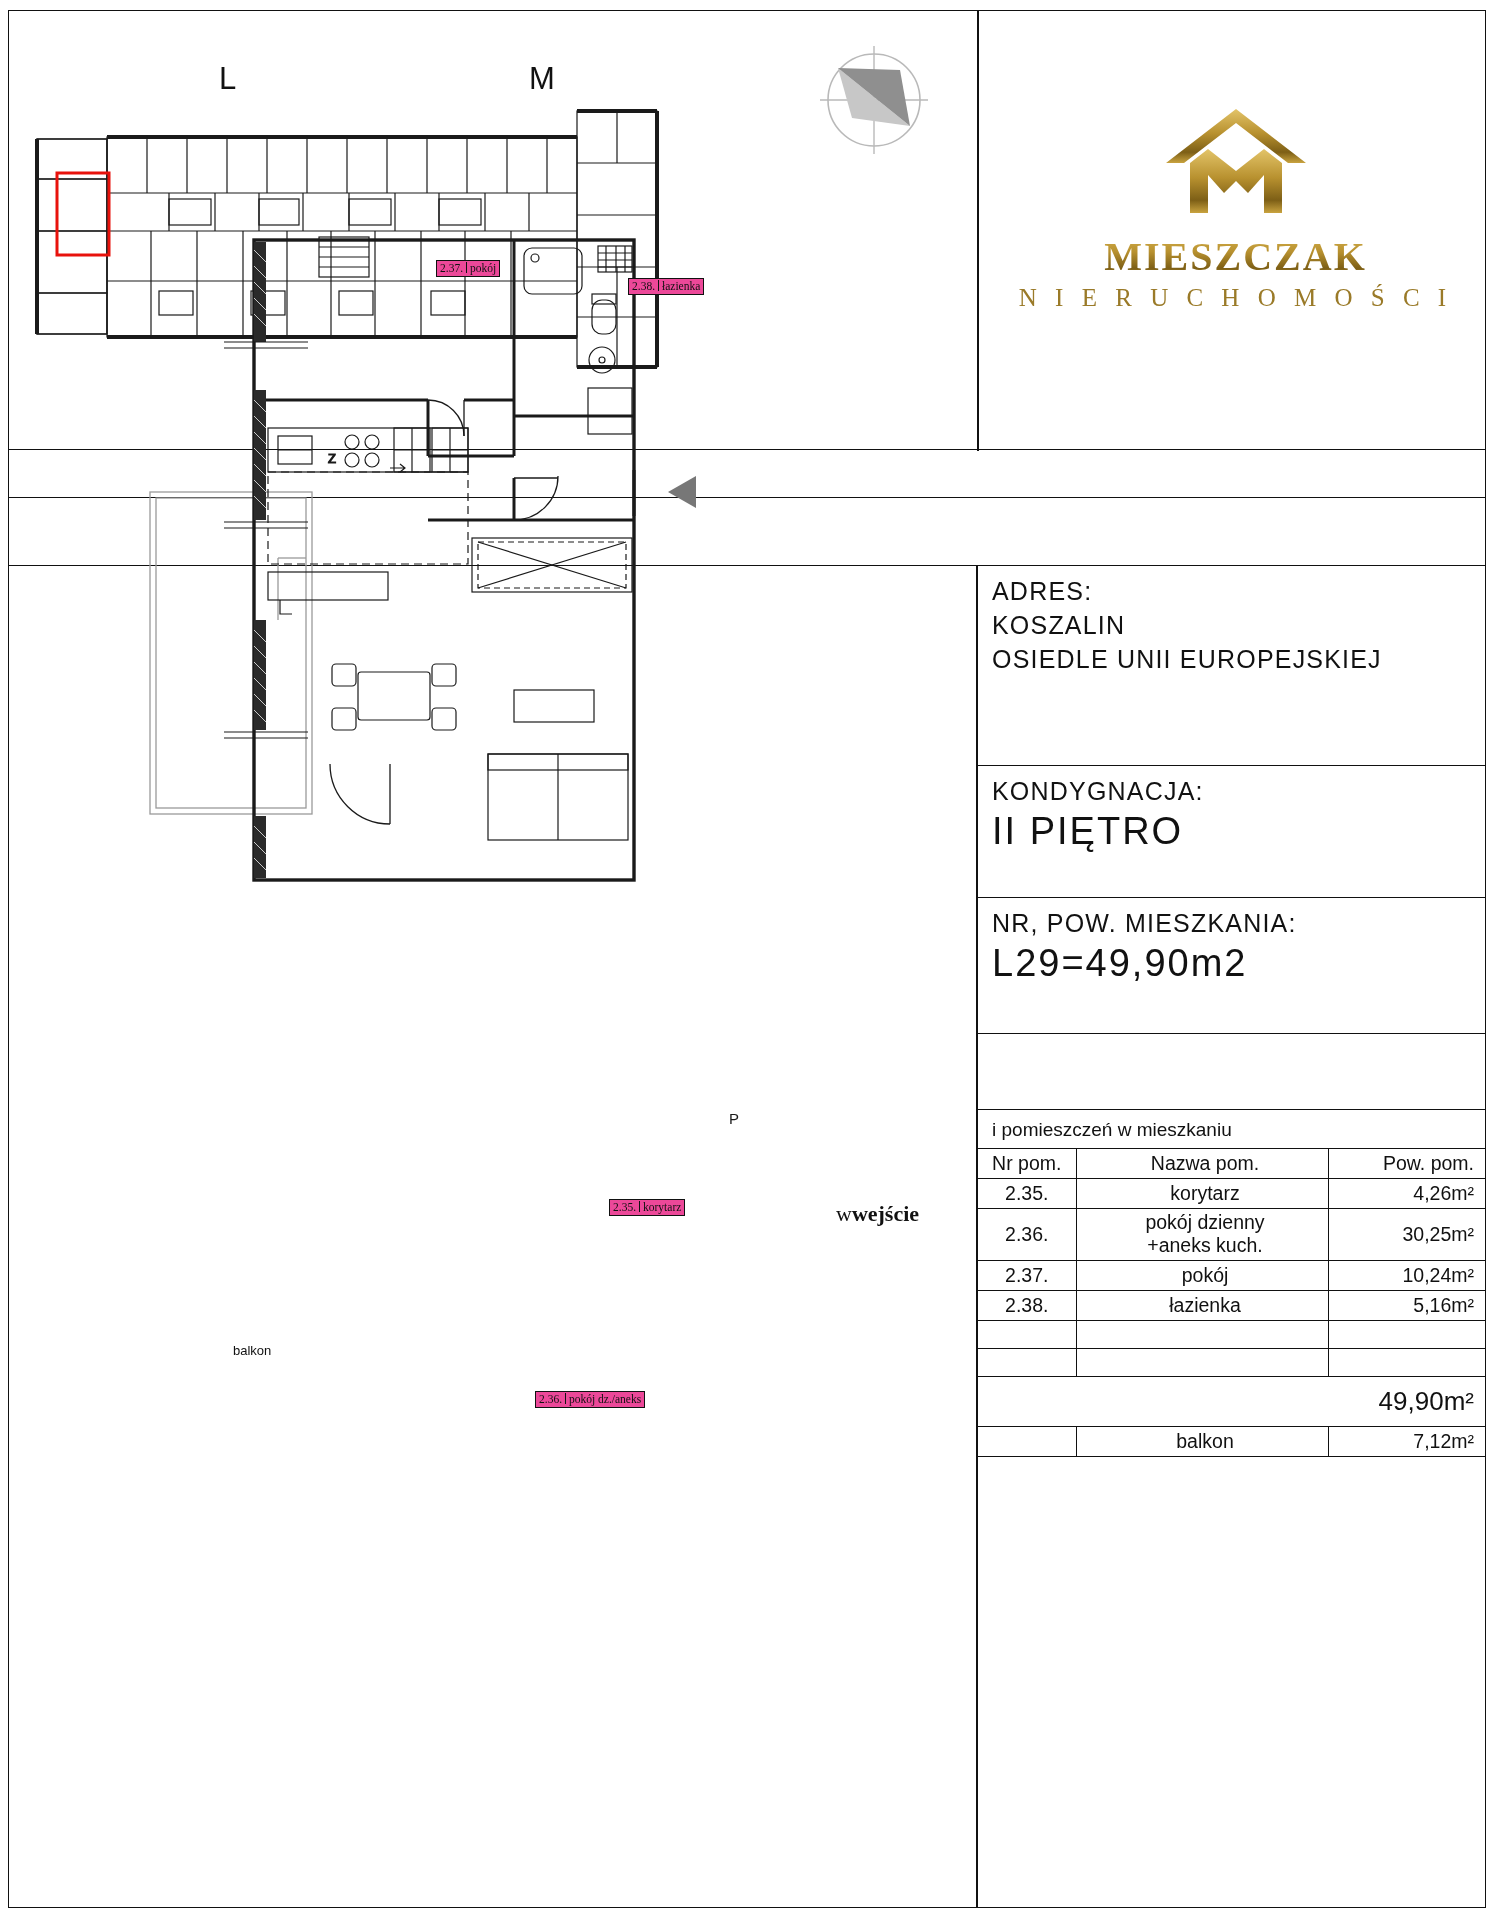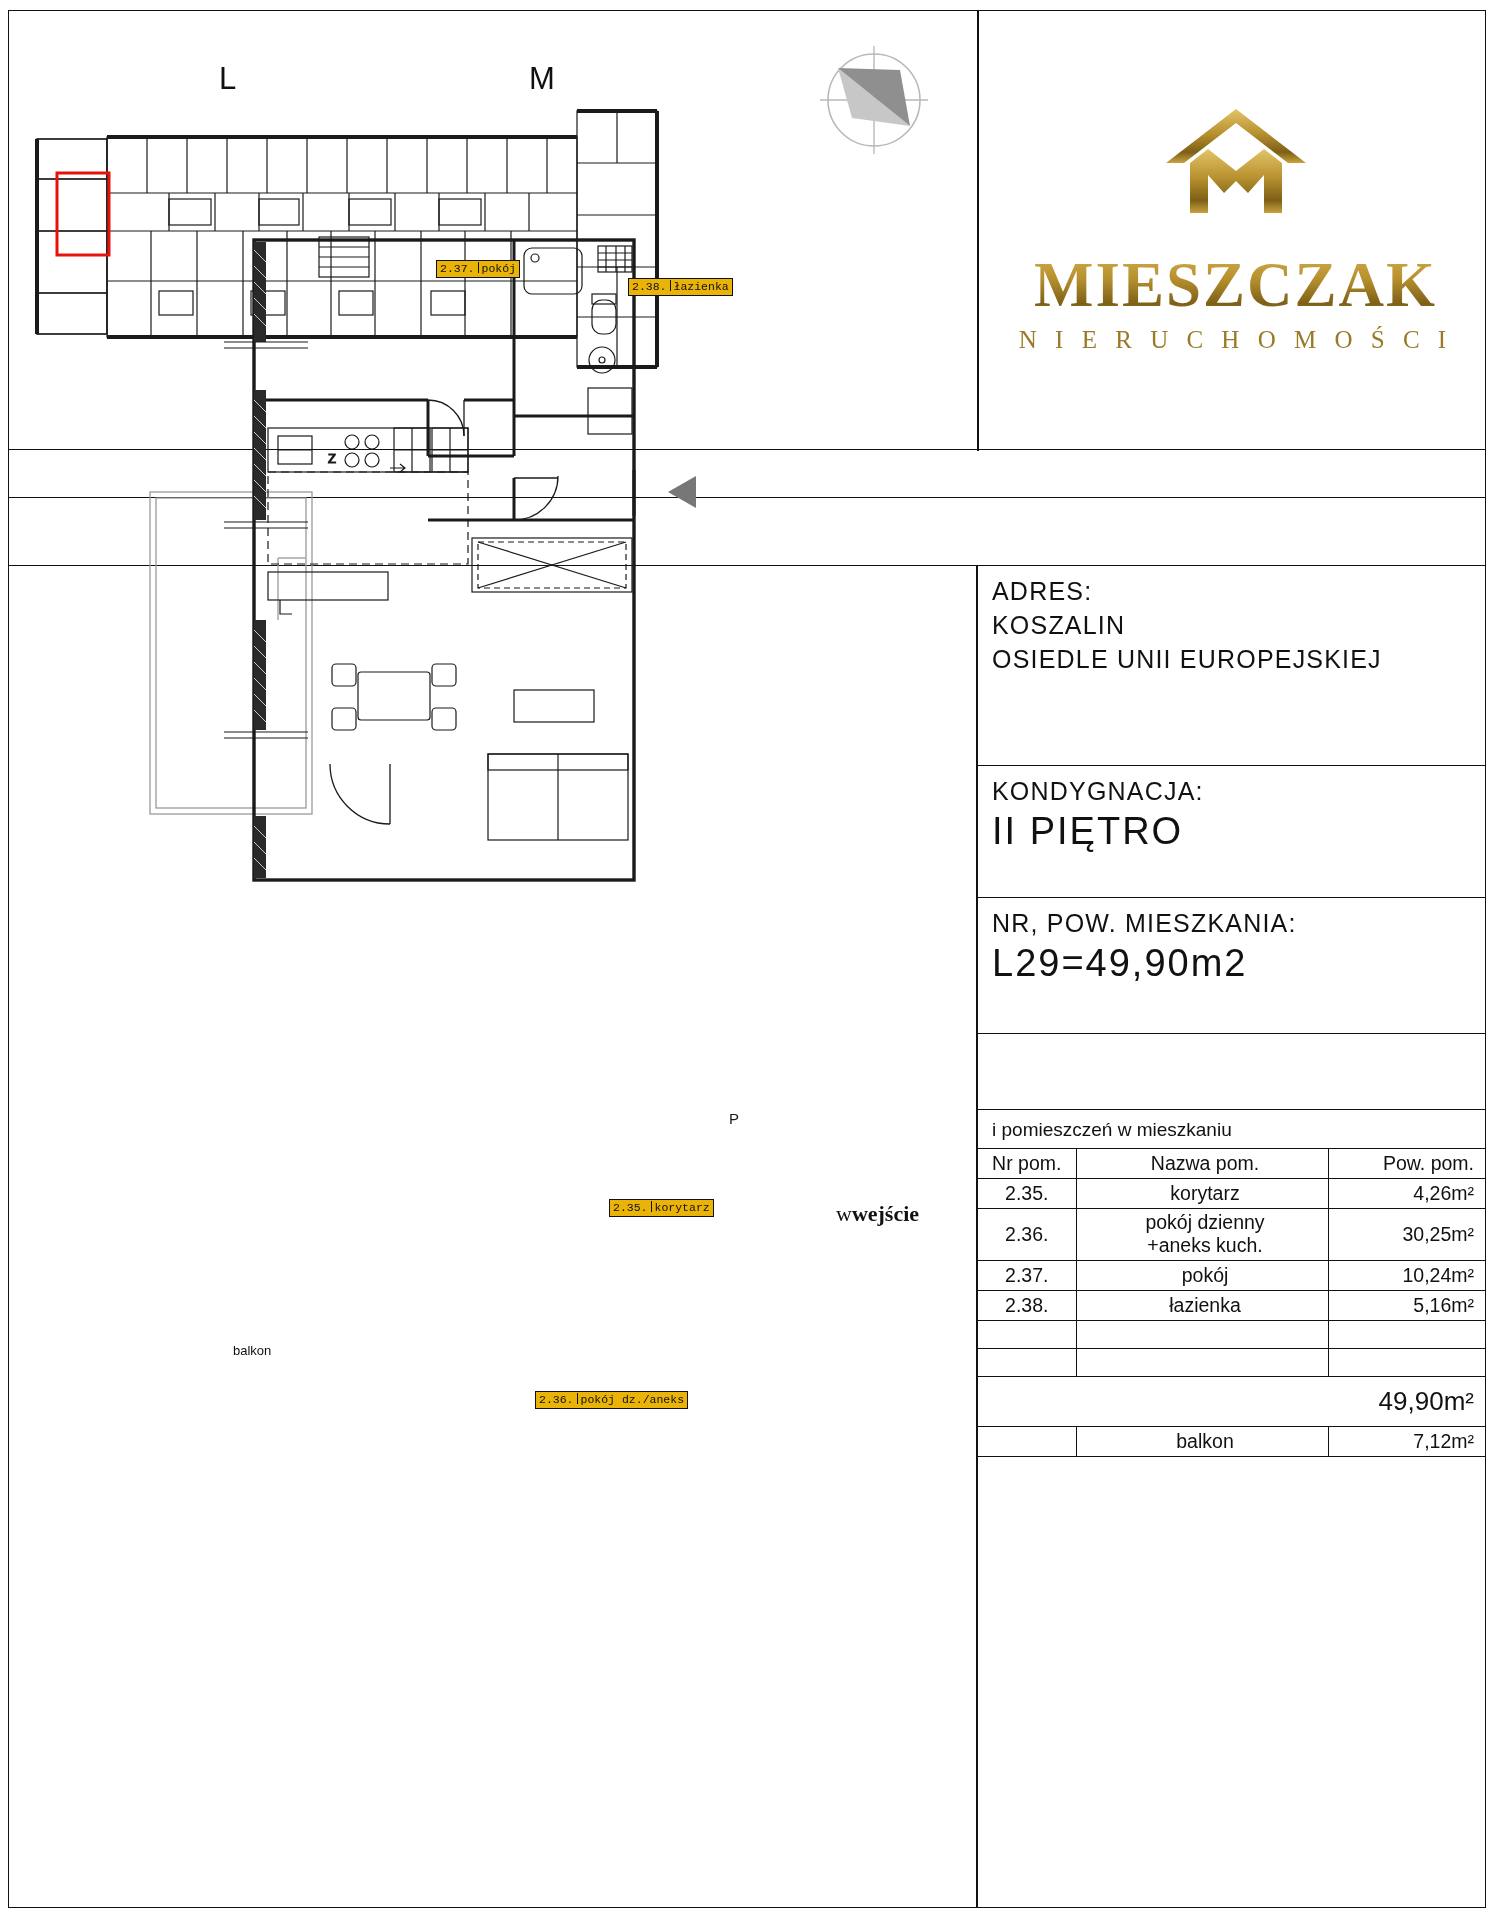--- a/index.html
+++ b/index.html
@@ -68,29 +68,29 @@
     left: 975px; top: 0;
     width: 503px; height: 440px;
   }
   .logo-inner {
     position: absolute;
     left: 0; right: 0; top: 90px;
     text-align: center;
   }
   .logo-word {
     font-family: "Liberation Serif", serif;
-    font-size: 63px;
+    font-size: 40px;
     font-weight: bold;
     letter-spacing: 2px;
     background: linear-gradient(180deg,#d6b250 0%, #b8912f 40%, #7d5f16 75%, #caa443 100%);
     -webkit-background-clip: text;
     background-clip: text;
     color: #a8842a;
     -webkit-text-fill-color: transparent;
-    margin-top: 24px;
+    margin-top: 8px;
   }
   .logo-sub {
     font-family: "Liberation Serif", serif;
     font-size: 25px;
     letter-spacing: 6px;
     color: #9a7a28;
     margin-top: 4px;
   }
 
   
@@ -139,24 +139,24 @@
     font-size: 22px;
     font-family: Liberation Serif, serif;
     color: #111;
     margin-left: 20px;
   }
   .entry-label b { font-weight: bold; }
 
   .room-tag {
     position: absolute;
     font-size: 11.5px;
-    font-family: Liberation Mono, monospace;
+    font-family: Liberation Serif, serif;
     color: #111;
     border: 1px solid #111;
-    background: #eab308;
+    background: #ec4899;
     padding: 1px 3px;
     white-space: nowrap;
     line-height: 1.1;
   }
   .room-tag .sep {
     display: inline-block;
     border-left: 1px solid #111;
     margin: 0 3px 0 3px;
     height: 11px;
     vertical-align: -1px;

